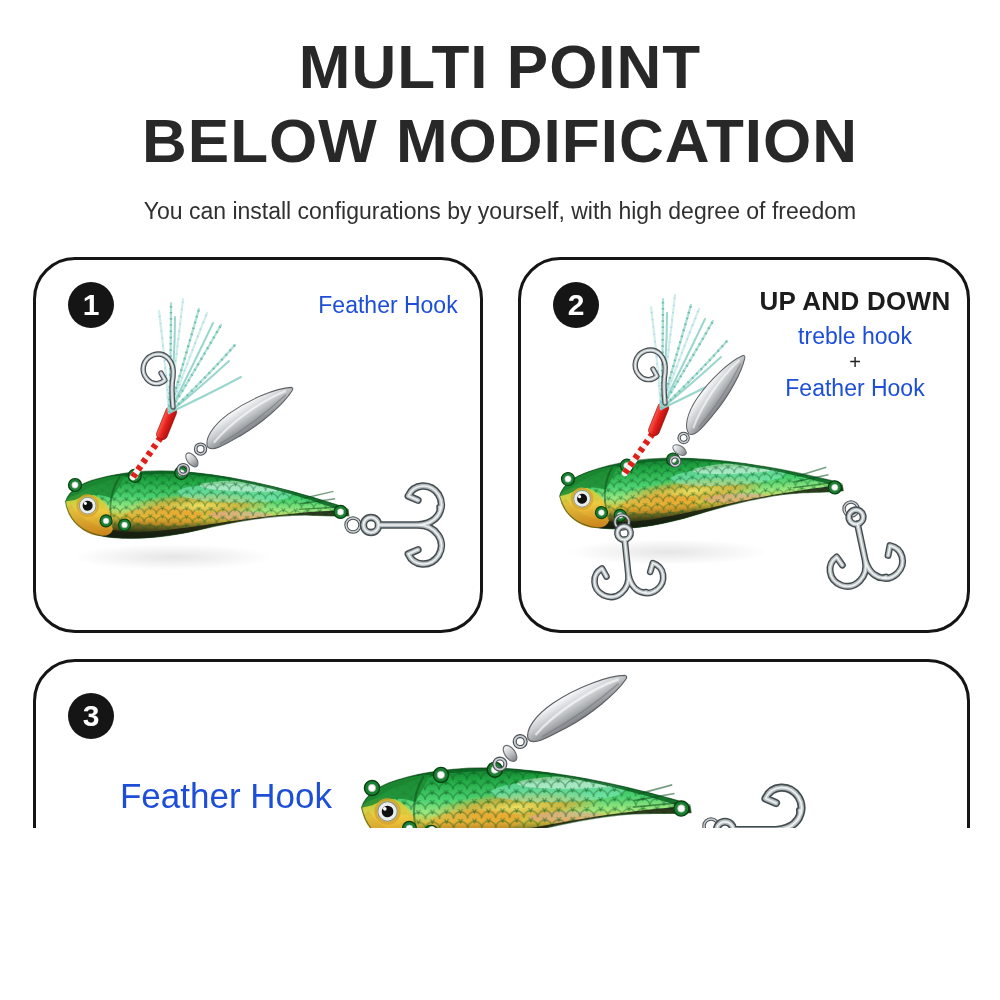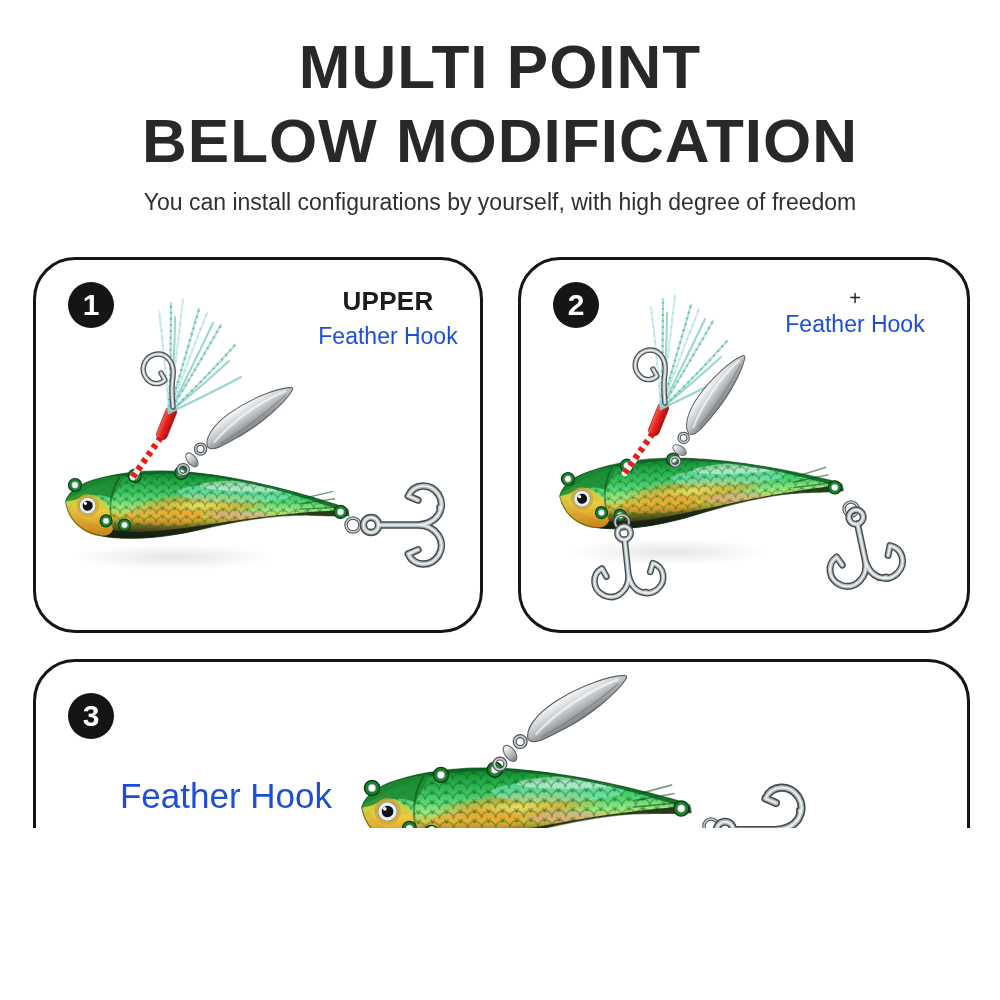--- a/index.html
+++ b/index.html
@@ -1,21 +1,21 @@
 <!DOCTYPE html>
 <html><head>
 <meta charset="utf-8">
 <style>
   html,body{margin:0;padding:0;background:#ffffff;}
   .page{position:relative;width:1000px;height:828px;background:#ffffff;overflow:hidden;
         font-family:"Liberation Sans", sans-serif;}
   
   .title{position:absolute;top:30px;left:0;width:100%;text-align:center;
          font-size:62px;line-height:74px;font-weight:700;color:#282828;letter-spacing:1px;}
-  .subtitle{position:absolute;top:189px;left:0;width:100%;text-align:center;
+  .subtitle{position:absolute;top:198px;left:0;width:100%;text-align:center;
             font-size:23px;color:#303030;}
   
   .panel{position:absolute;background:#ffffff;border:3px solid #151515;border-radius:42px;
          box-sizing:border-box;}
   #panel1{left:33px;top:257px;width:450px;height:376px;}
   #panel2{left:518px;top:257px;width:452px;height:376px;}
   #panel3{left:33px;top:659px;width:937px;height:313px;}
   .badge{position:absolute;width:46px;height:46px;border-radius:50%;background:#151515;
          color:#ffffff;font-size:30px;font-weight:700;display:flex;align-items:center;
          justify-content:center;}
@@ -211,36 +211,37 @@
 
   <div class="title">
     <div>MULTI POINT</div>
     <div>BELOW MODIFICATION</div>
   </div>
   <div class="subtitle">You can install configurations by yourself, with high degree of freedom</div>
 
   <section class="panel" id="panel1">
     <div class="badge">1</div>
     <div class="ptext">
-      <div class="ptitle">UPPER</div>
       <div class="psub">Feather Hook</div>
     </div>
     <svg class="art" width="450" height="376" viewBox="0 0 450 376">
       <ellipse cx="140" cy="300" rx="100" ry="13" fill="url(#shadGrad)"></ellipse>
       <use href="#lure-body" transform="translate(42,228) rotate(1) scale(0.93) translate(-16,-24)"></use>
       <use href="#feather-up" transform="translate(100,220)"></use>
       <use href="#spinner-rig" transform="translate(147,218) scale(1.08)"></use>
       <use href="#splitRing3" transform="translate(320,268)"></use>
       <use href="#treble3" transform="translate(338,268) rotate(-90) scale(1.38)"></use>
     </svg>
   </section>
 
   <section class="panel" id="panel2">
     <div class="badge">2</div>
     <div class="ptext">
+      <div class="ptitle">UP AND DOWN</div>
+      <div class="psub">treble hook</div>
       <div class="pplus">+</div>
       <div class="psub" style="margin-top:1px">Feather Hook</div>
     </div>
     <svg class="art" width="452" height="376" viewBox="0 0 452 376">
       <ellipse cx="150" cy="295" rx="100" ry="13" fill="url(#shadGrad)"></ellipse>
       <use href="#lure-body" transform="translate(50,222) rotate(-3) scale(0.93) translate(-16,-24)"></use>
       <use href="#feather-up" transform="translate(107,216)"></use>
       <use href="#spinner-rig" transform="translate(156,210) rotate(-20)"></use>
       <use href="#splitRing3" transform="translate(104,265)"></use>
       <use href="#treble3" transform="translate(106,276) rotate(-6) scale(1.22)"></use>

